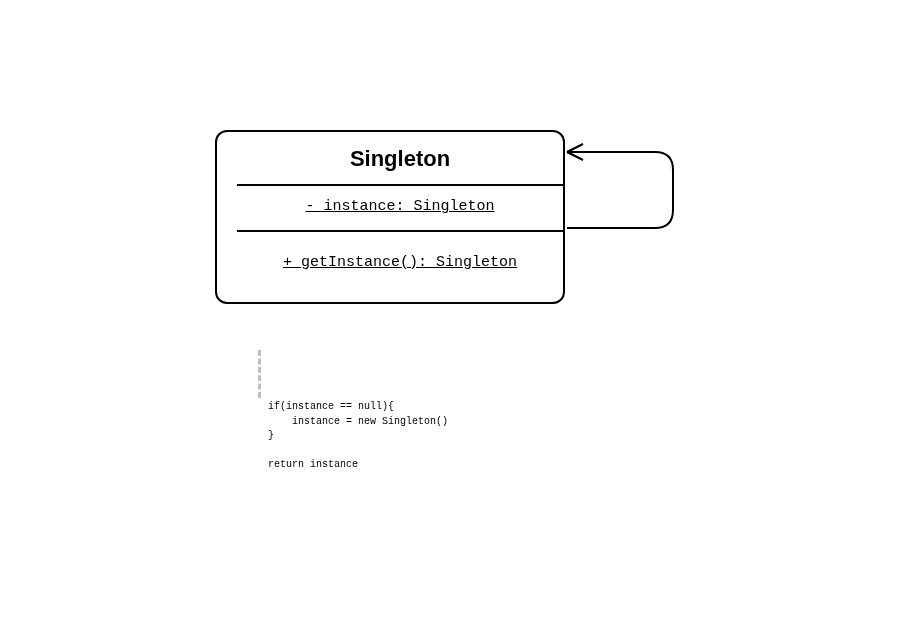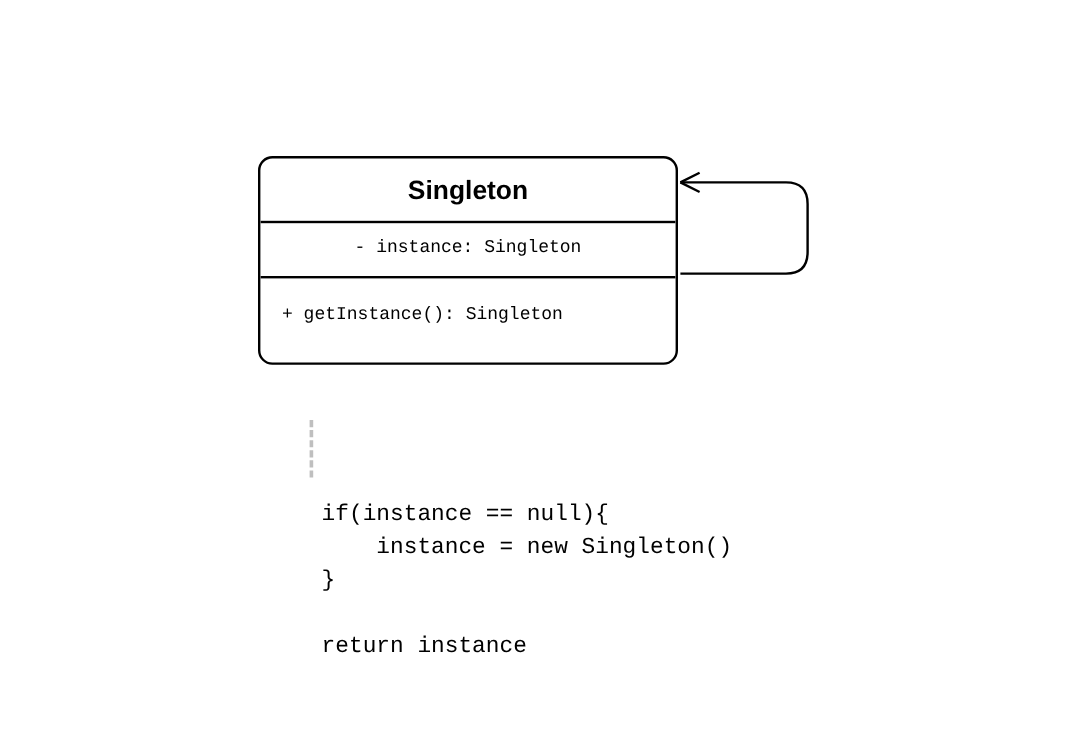--- a/index.html
+++ b/index.html
@@ -18,40 +18,42 @@
     }
     .class-box {
       position: absolute;
       left: 215px;
       top: 130px;
       width: 350px;
       border: 2px solid #000;
       border-radius: 12px;
       background: #fff;
       overflow: hidden;
+      padding-left: 20px;
     }
     .class-title {
       text-align: center;
       font-weight: bold;
       font-size: 22px;
       padding: 14px 8px 12px;
       border-bottom: 2px solid #000;
     }
     .class-section {
       padding: 10px 18px 12px;
       font-family: "Courier New", Courier, monospace;
       font-size: 15px;
       line-height: 1.45;
       text-align: center;
+      text-decoration: underline;
     }
     .class-section + .class-section {
       border-top: 2px solid #000;
     }
     .class-section.methods {
-      text-align: left;
+      text-align: center;
       padding: 20px 18px 28px;
     }
     .self-loop {
       position: absolute;
       left: 555px;
       top: 140px;
       width: 130px;
       height: 90px;
     }
     .self-loop svg {
@@ -63,25 +65,24 @@
       top: 350px;
       width: 2px;
       height: 48px;
       border-left: 3px dashed #bfbfbf;
     }
     .code-note {
       position: absolute;
       left: 268px;
       top: 400px;
       font-family: "Courier New", Courier, monospace;
-      font-size: 19px;
+      font-size: 10px;
       line-height: 1.45;
       white-space: pre;
       color: #000;
-      margin-top: 15px;
     }
   </style>
 </head>
 <body>
 
 <div class="canvas">
 
   <div class="class-box">
     <div class="class-title">Singleton</div>
     <div class="class-section">

